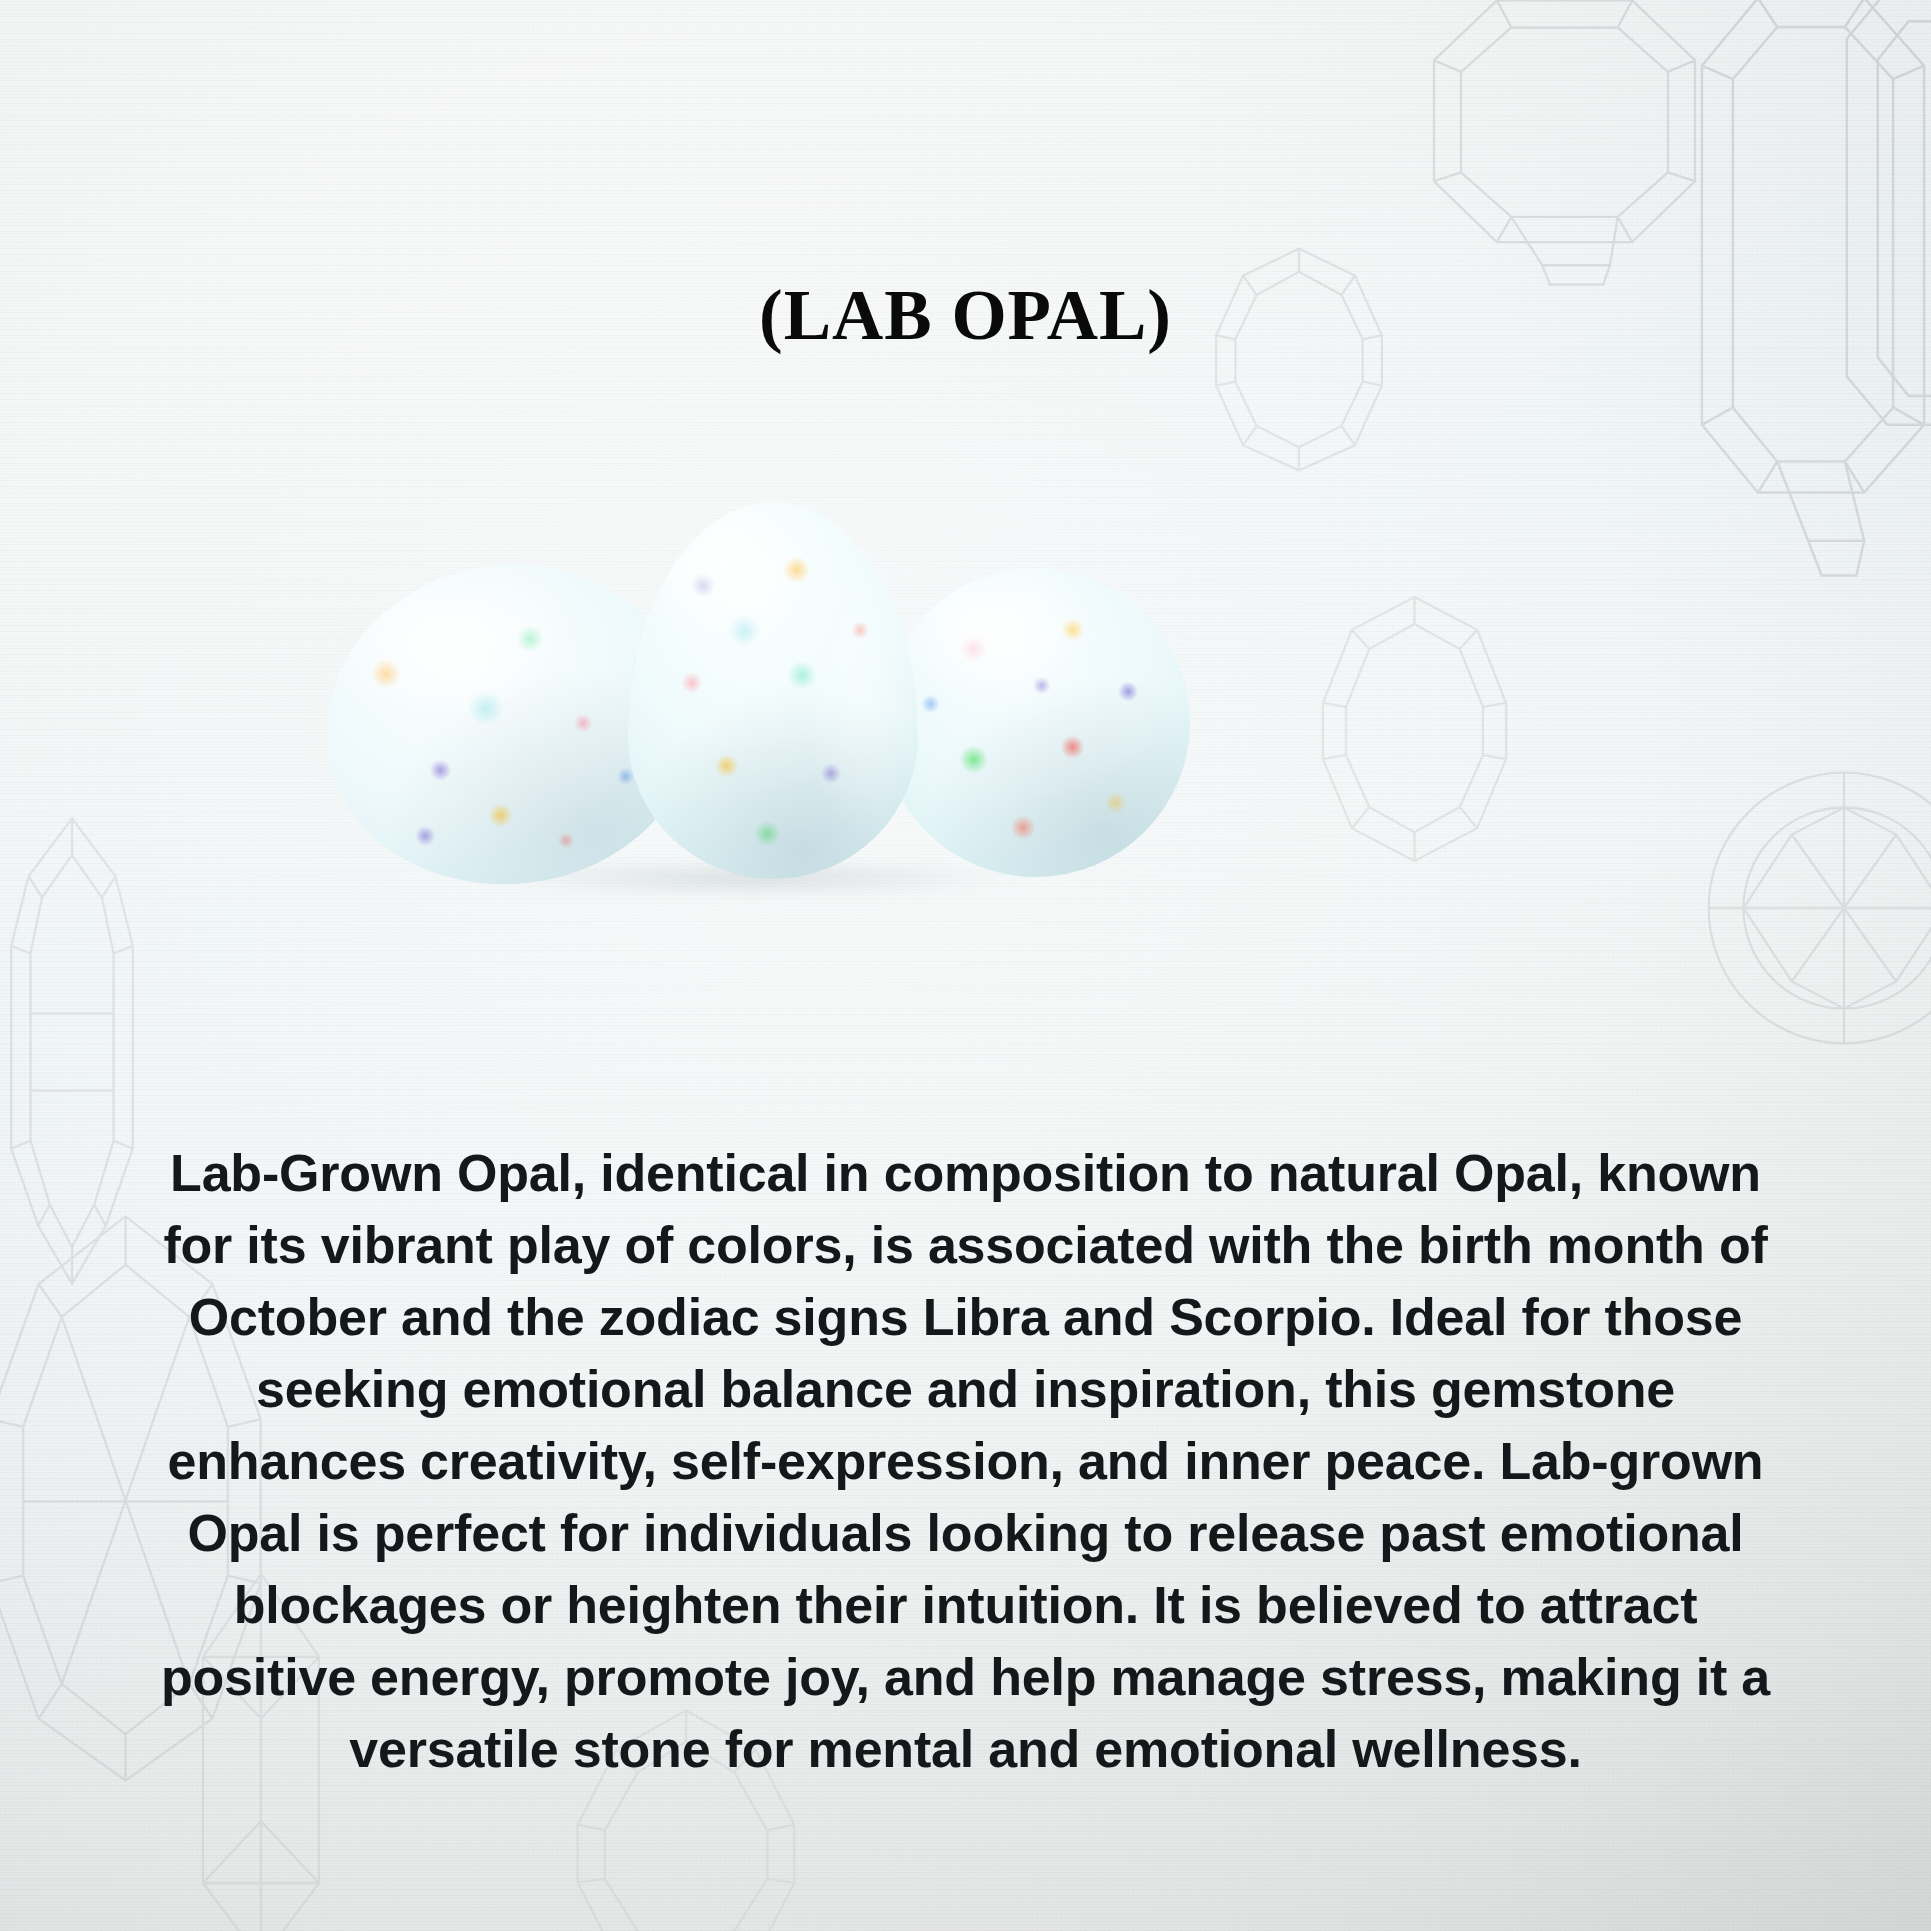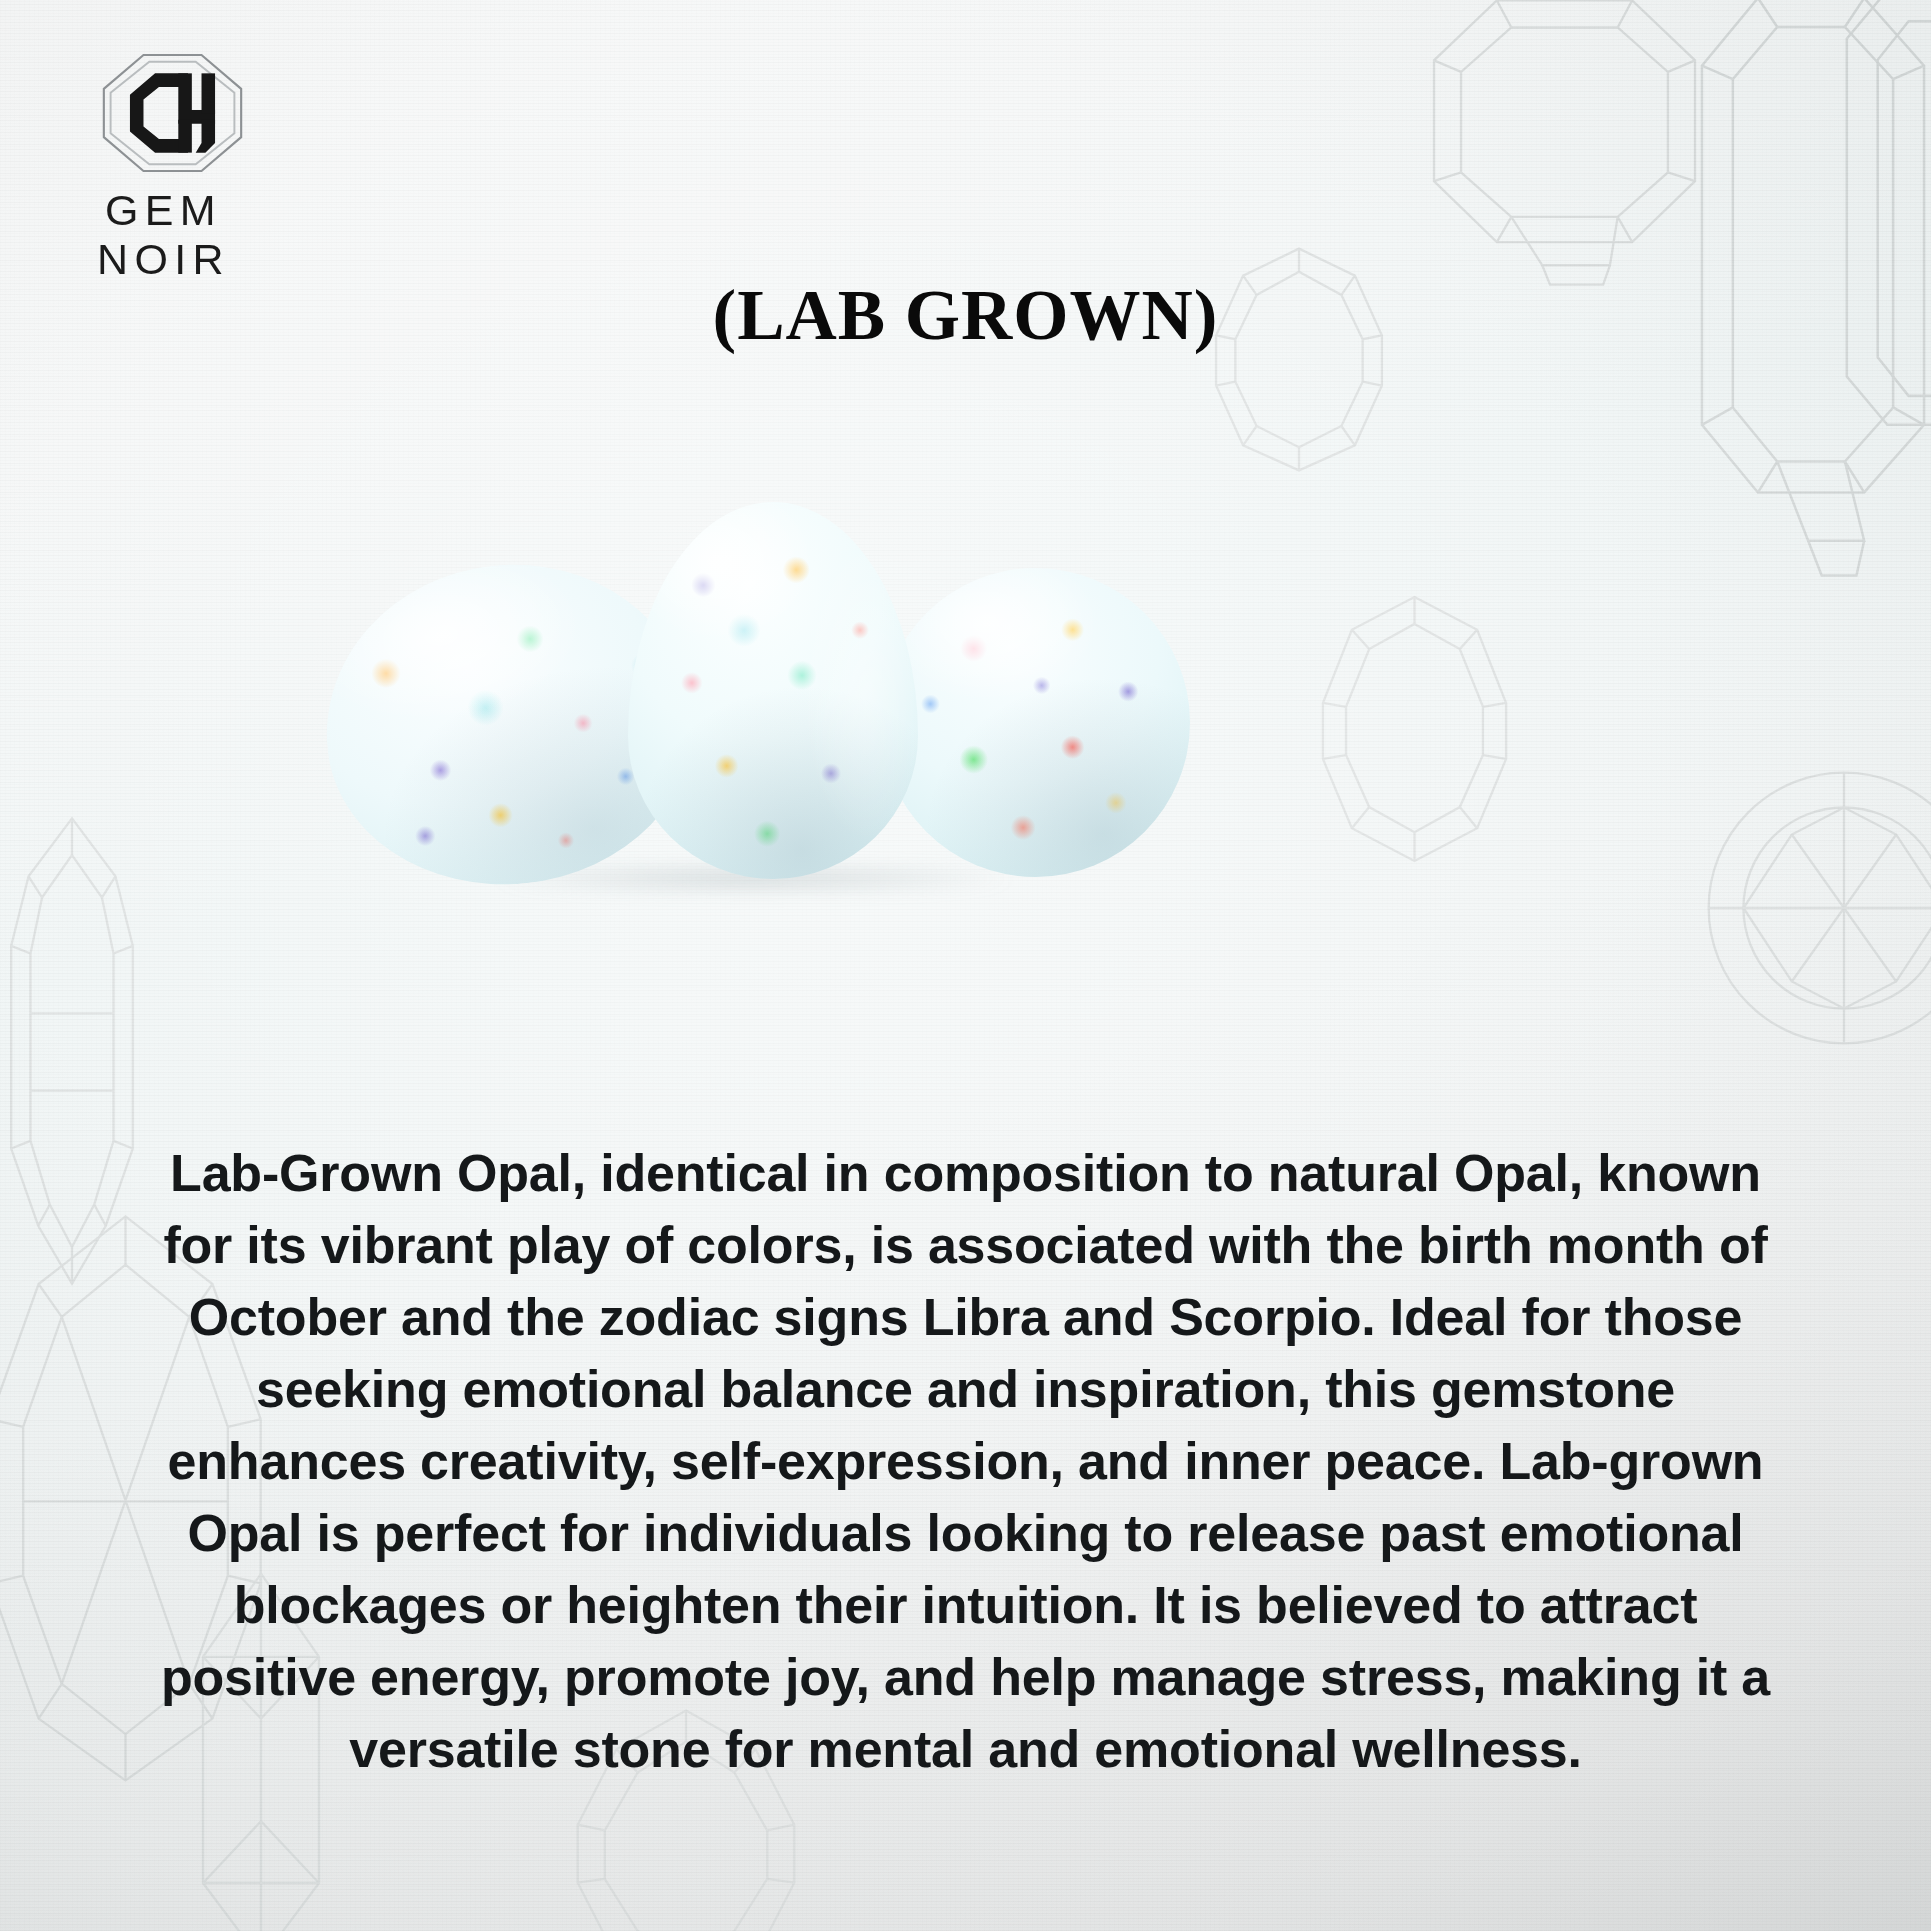--- a/index.html
+++ b/index.html
@@ -161,40 +161,23 @@
       <path d="M150 12 L222 52 L262 130 L262 190 L222 268 L150 292 L78 268 L38 190 L38 130 L78 52 Z"></path>
       <path d="M150 44 L200 76 L234 136 L234 186 L200 240 L150 262 L100 240 L66 186 L66 136 L100 76 Z"></path>
       <path d="M150 12 L150 44 M222 52 L200 76 M262 130 L234 136 M262 190 L234 186 M222 268 L200 240 M150 292 L150 262 M78 268 L100 240 M38 190 L66 186 M38 130 L66 136 M78 52 L100 76"></path>
     </svg>
   </div>
 
   <div id="grain"></div>
   <div id="grain2"></div>
   <div id="vign"></div>
 
-  <div id="logo">
-    <svg id="logo-mark" viewBox="0 0 152 130" fill="none">
-
-      <path d="M46 5 L106 5 L147 40 L147 90 L106 125 L46 125 L5 90 L5 40 Z" stroke="#8d9194" stroke-width="2.2" fill="none"></path>
-      <path d="M52 12 L100 12 L140 44 L140 86 L100 118 L52 118 L12 86 L12 44 Z" stroke="#b9bdbf" stroke-width="2" fill="none"></path>
-
-      <path d="M92 24 L58 24 L32 46 L32 84 L58 106 L92 106 L92 92 L62 92 L46 79 L46 51 L62 38 L92 38 Z" fill="#171717"></path>
-
-      <path d="M82 24 L96 24 L96 62 L82 62 Z" fill="#171717"></path>
-      <path d="M82 62 L120 62 L120 76 L82 76 Z" fill="#171717"></path>
-      <path d="M106 24 L120 24 L120 66 L106 66 Z" fill="#171717"></path>
-      <path d="M106 72 L120 72 L120 96 L106 96 Z" fill="#171717"></path>
-      <path d="M106 96 L120 96 L110 106 L100 106 Z" fill="#171717"></path>
-      <path d="M82 72 L96 72 L96 106 L82 106 Z" fill="#171717"></path>
-    </svg>
-    <div id="logo-word">GEM NOIR</div>
-  </div>
 
   <div id="headline">
-    <div id="subtitle">(LAB GROWN)</div>
+    <div id="subtitle">(LAB OPAL)</div>
   </div>
 
   <div id="gems">
     <div id="shadow"></div>
 
     <div class="gem" id="gem-left">
       <div class="opalbase" style="
         background:
           radial-gradient(circle 21px at 18% 30%, rgba(255,190,90,.85), transparent 70%),
           radial-gradient(circle 15.4px at 30% 62%, rgba(150,130,220,.75), transparent 70%),

